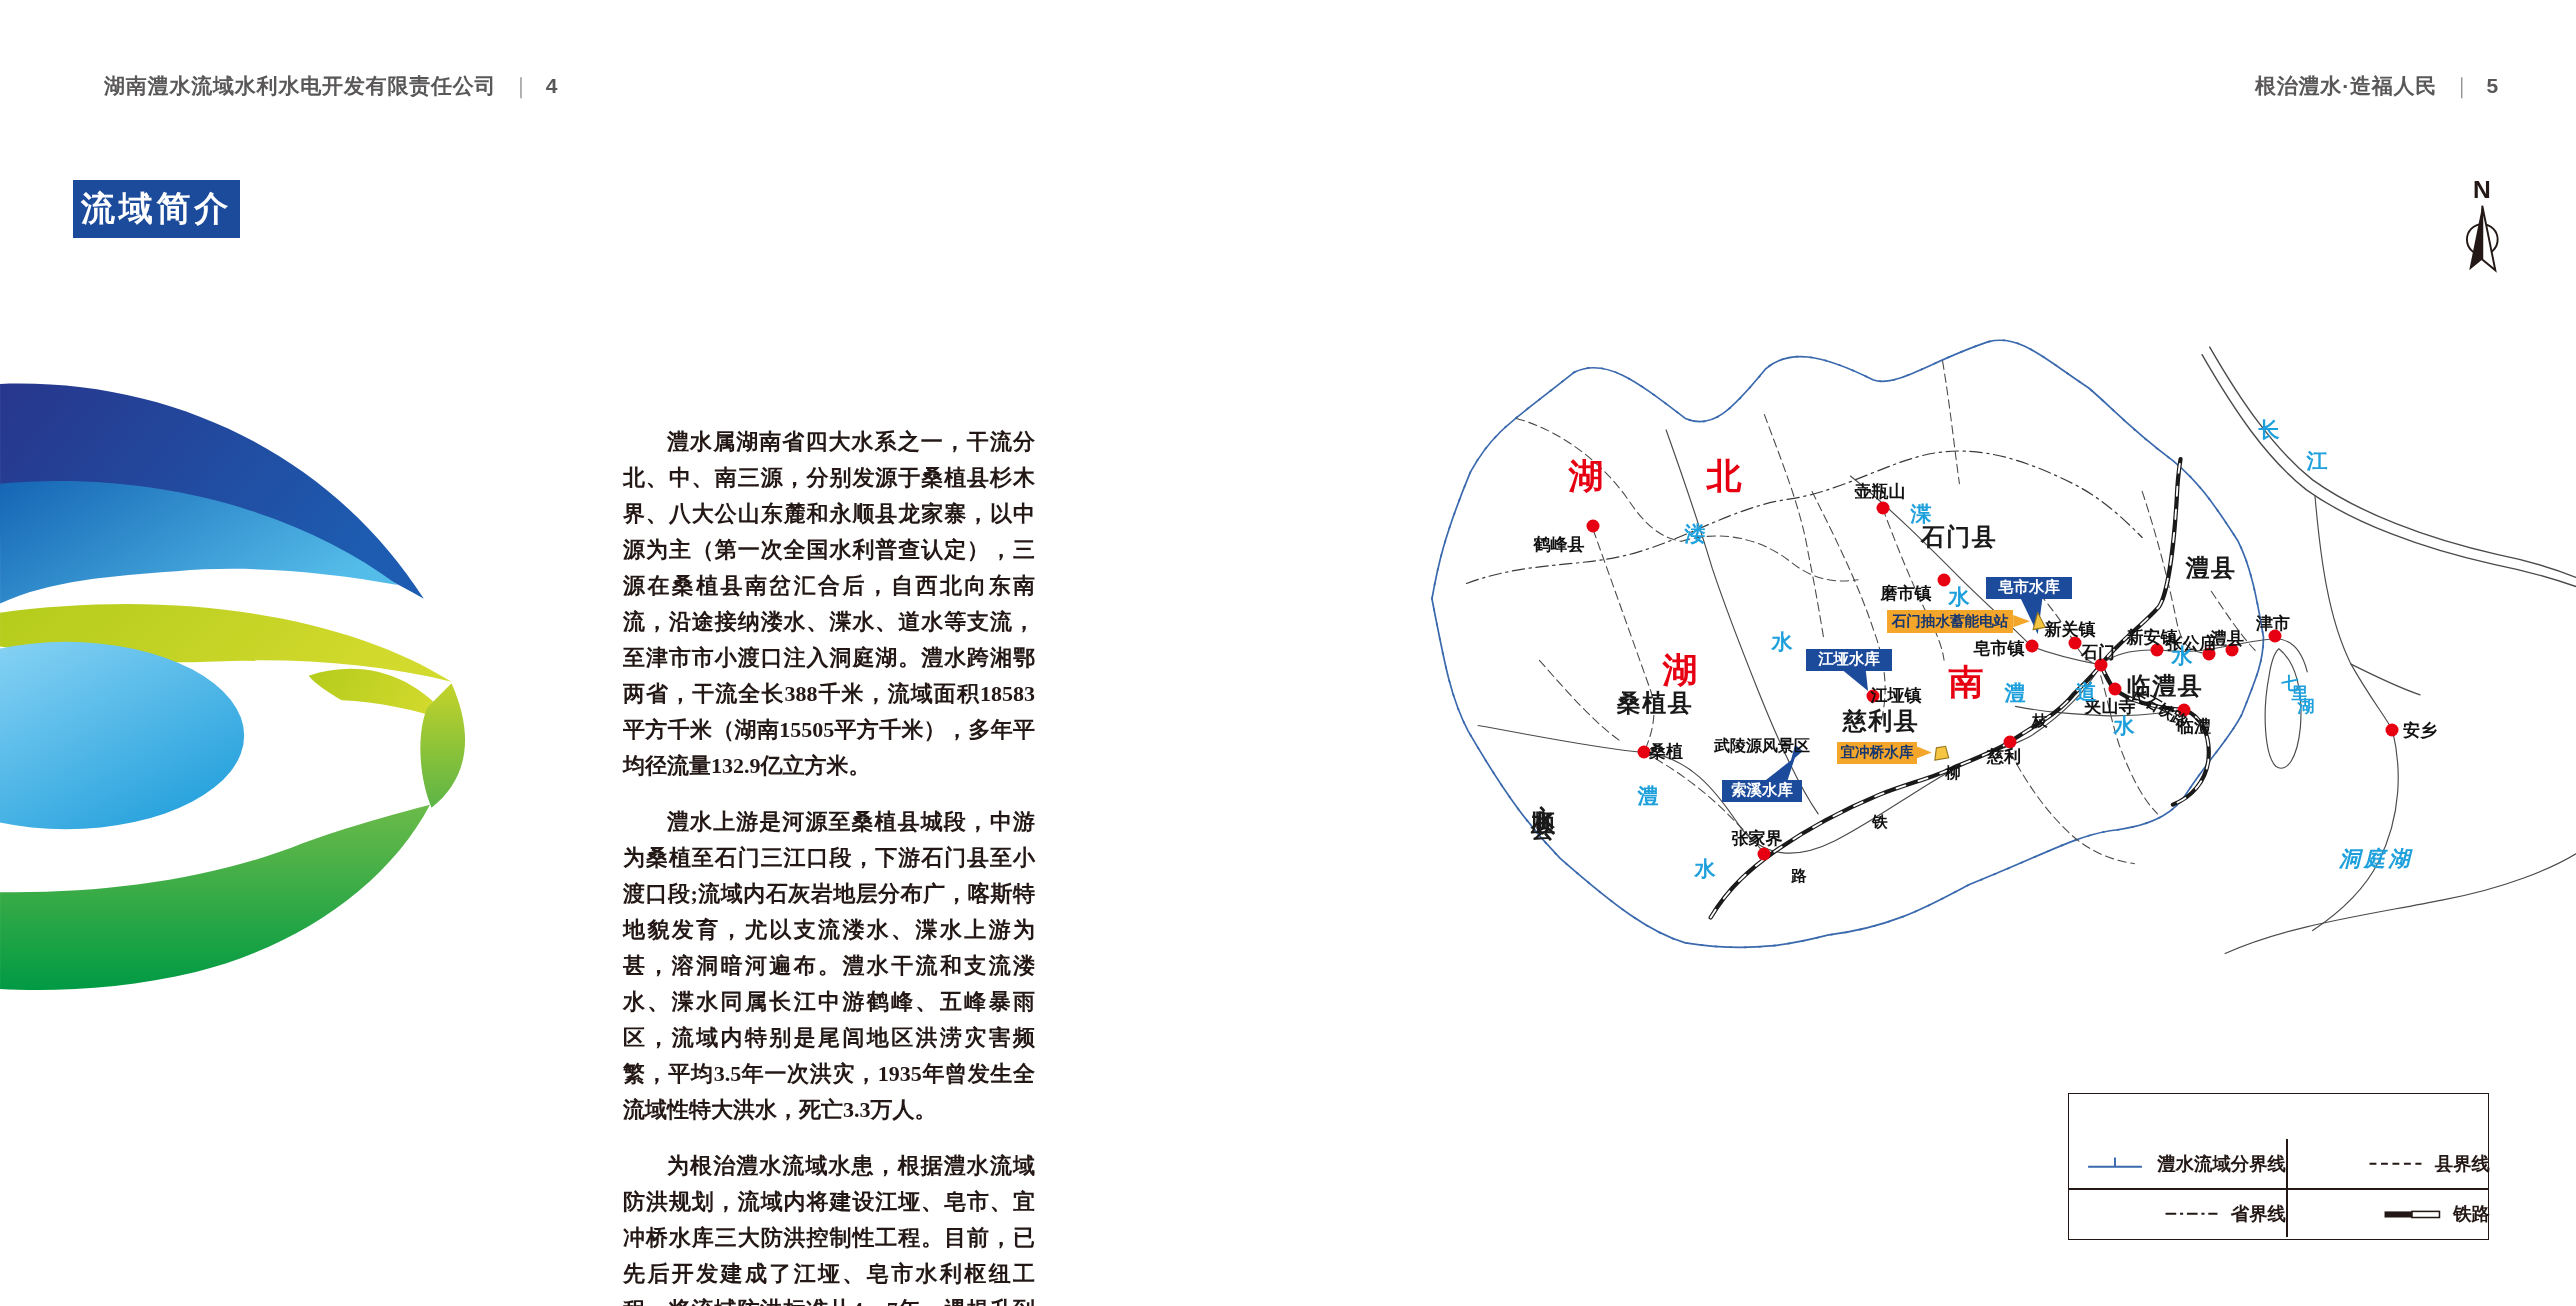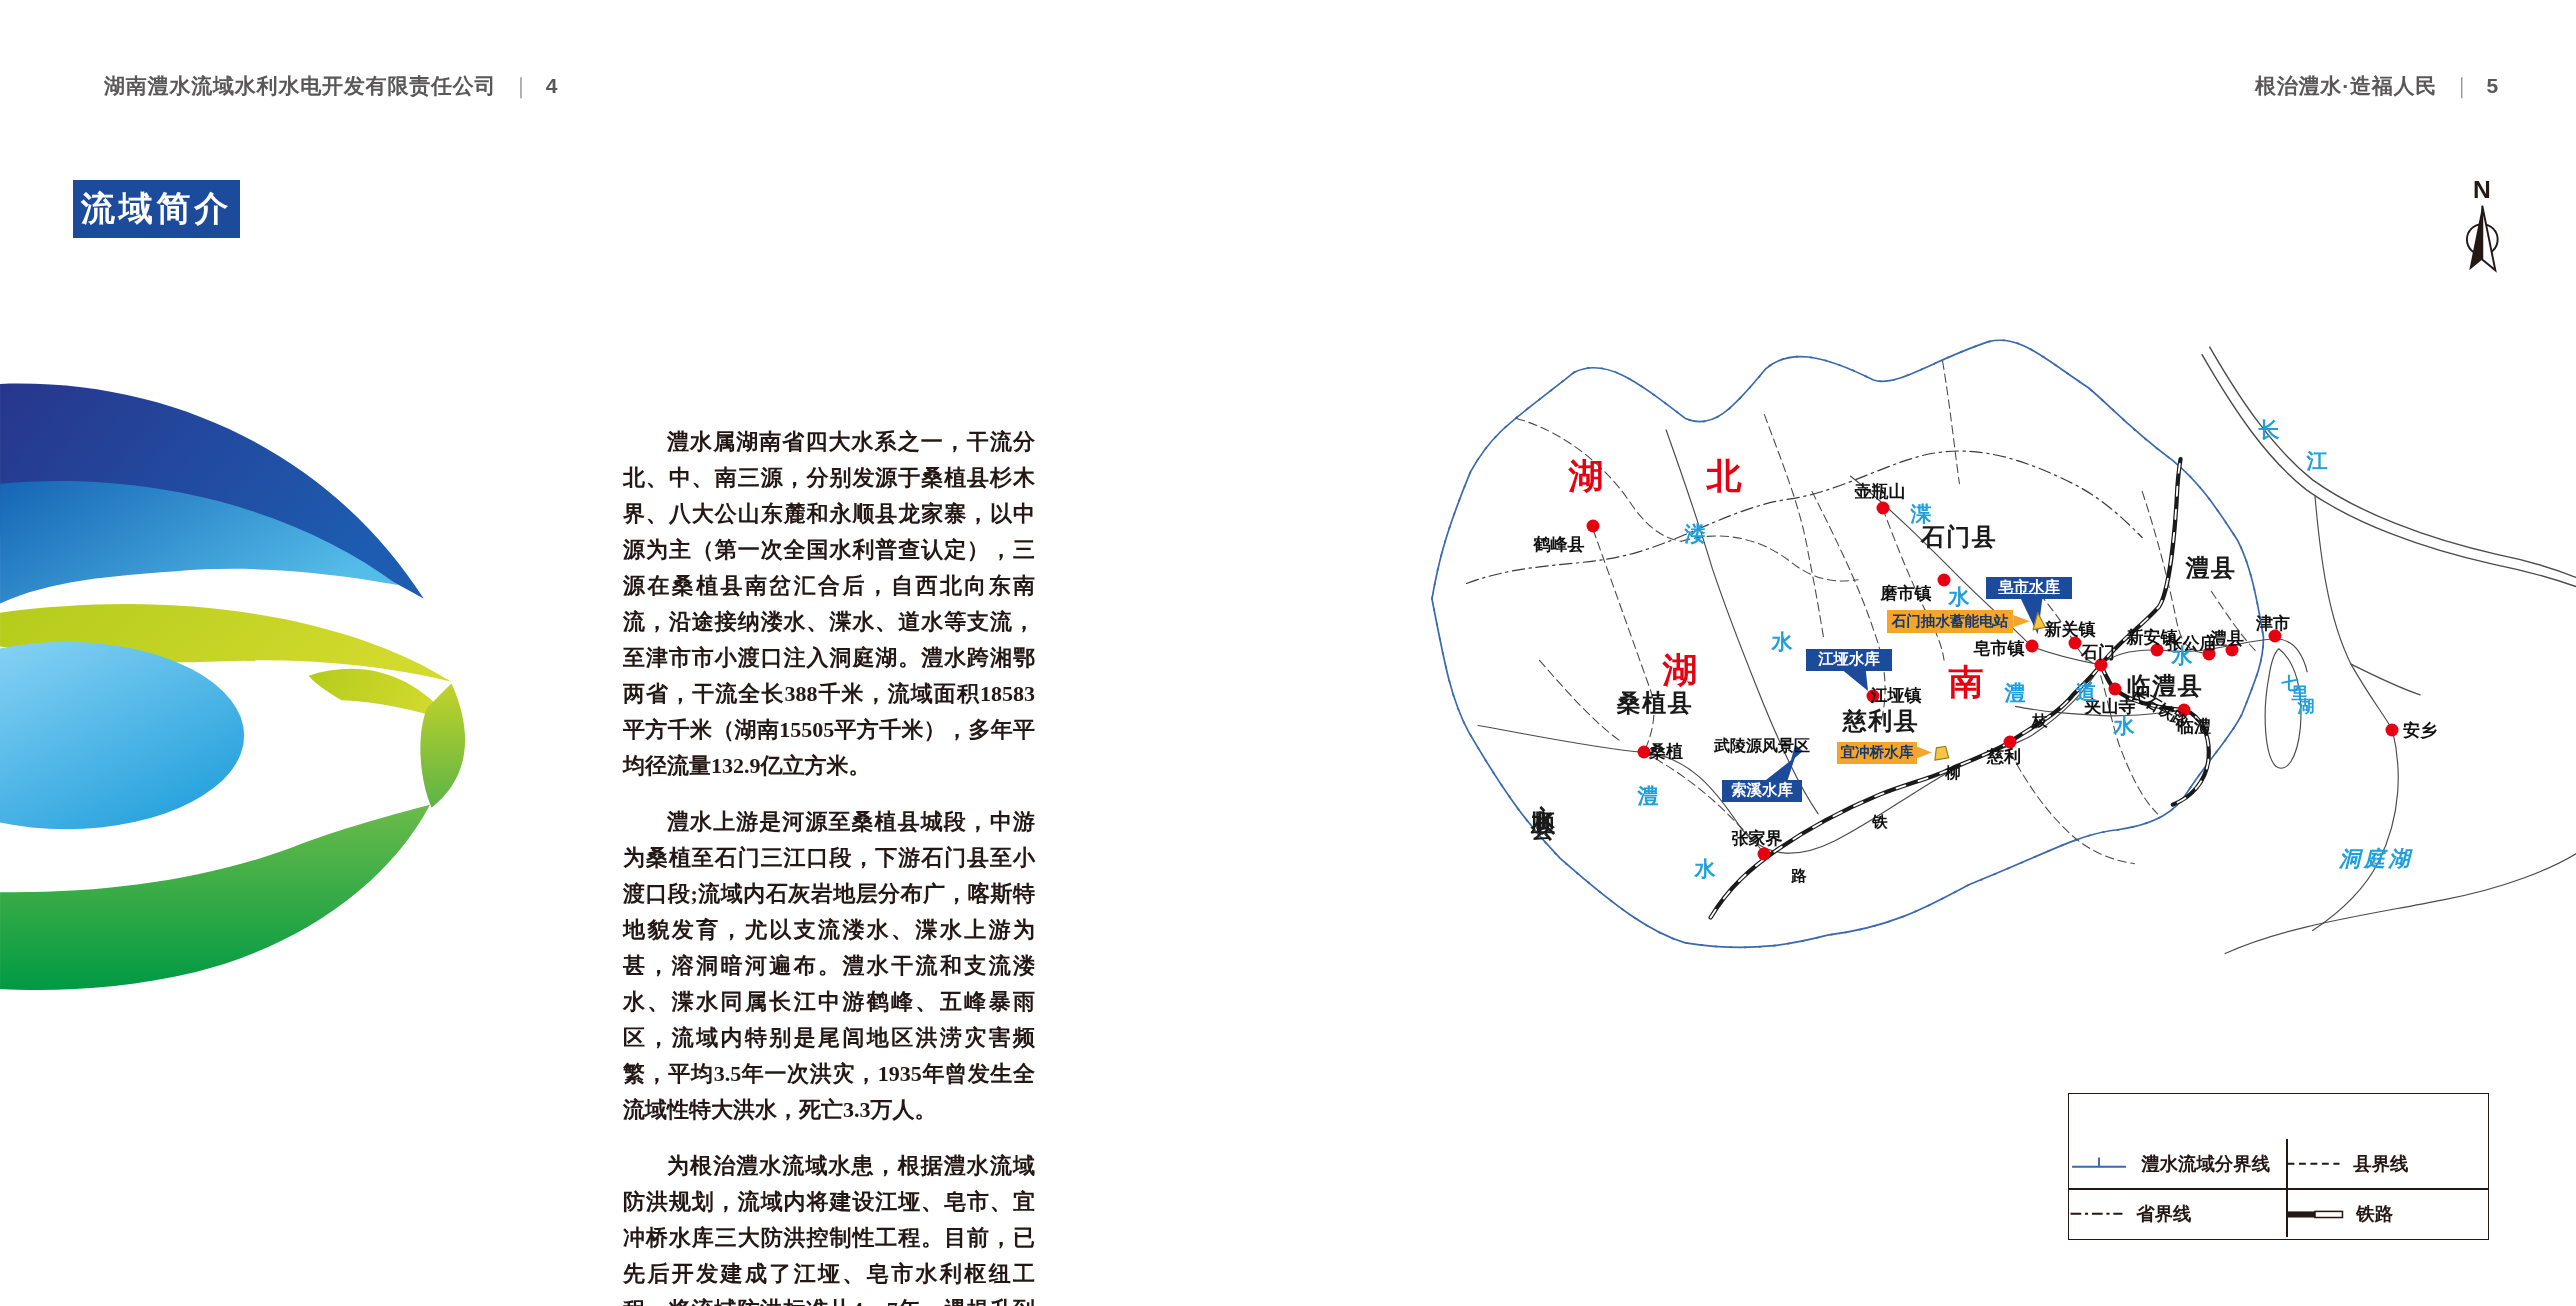--- a/index.html
+++ b/index.html
@@ -42,21 +42,21 @@
   .boxlbl{position:absolute;display:flex;align-items:center;justify-content:center;
         font-weight:bold;white-space:nowrap;}
   .resv{background:#1d4b9b;color:#ffffff;font-size:15.4px;}
   .stat{background:#f4a62b;color:#17376e;font-size:14.6px;}
   
   #legend{position:absolute;left:2068px;top:1093px;width:421px;height:147px;z-index:2;
         border:1.5px solid #231815;background:#ffffff;box-sizing:border-box;}
   #legend .lg-title{position:absolute;left:0;top:0;width:100%;height:45px;display:flex;
         align-items:center;justify-content:center;font-size:23px;font-weight:bold;color:#231815;
         letter-spacing:17px;border-bottom:1.5px solid #231815;box-sizing:border-box;text-indent:17px;}
-  #legend .lg-cell{position:absolute;display:flex;align-items:center;justify-content:flex-start;gap:12.3px;
+  #legend .lg-cell{position:absolute;display:flex;align-items:center;justify-content:flex-end;gap:12.3px;
         box-sizing:border-box;}
   #legend .lg-cell span{font-size:18.4px;font-weight:bold;color:#231815;white-space:nowrap;}
   #legend .vline{position:absolute;left:217px;top:45px;width:1.5px;height:98px;background:#231815;}
   #legend .hline{position:absolute;left:0;top:94px;width:100%;height:1.5px;background:#231815;}
 </style>
 </head>
 <body>
 
 <div id="page">
 
@@ -260,21 +260,21 @@
       <div class="maplbl lake" style="left: 2300px; top: 693px;">里</div>
       <div class="maplbl lake" style="left: 2306px; top: 706px;">湖</div>
       <div class="maplbl lake lakebig" style="left: 2376px; top: 858px;">洞庭湖</div>
       <div class="maplbl scenic" style="left: 1762px; top: 746px;">武陵源风景区</div>
       <div class="maplbl rw" style="left: 2040px; top: 721px;">枝</div>
       <div class="maplbl rw" style="left: 1953px; top: 773px;">柳</div>
       <div class="maplbl rw" style="left: 1880px; top: 822px;">铁</div>
       <div class="maplbl rw" style="left: 1799px; top: 876px;">路</div>
       <div class="maplbl rw" style="left: 2159px; top: 708px; transform: translate(-50%, -50%) rotate(30deg);">长石铁路</div>
       <div class="boxlbl resv" style="left: 1806px; top: 649px; width: 86px; height: 21.5px;">江垭水库</div>
-      <div class="boxlbl resv" style="left: 1986px; top: 577px; width: 86px; height: 21.5px; text-decoration: underline;">皂市水库</div>
+      <div class="boxlbl resv" style="left: 1986px; top: 577px; width: 86px; height: 21.5px;">皂市水库</div>
       <div class="boxlbl resv" style="left: 1722px; top: 780px; width: 80px; height: 21.5px;">索溪水库</div>
       <div class="boxlbl stat" style="left: 1887px; top: 610px; width: 126px; height: 23px;">石门抽水蓄能电站</div>
       <div class="boxlbl stat" style="left: 1837px; top: 742px; width: 80px; height: 21.5px;">宜冲桥水库</div>
     </div>
 
   <div id="legend">
     <div class="vline"></div>
     <div class="hline"></div>
 
     <div class="lg-cell" style="left:0;top:45px;width:217px;height:49px;">

